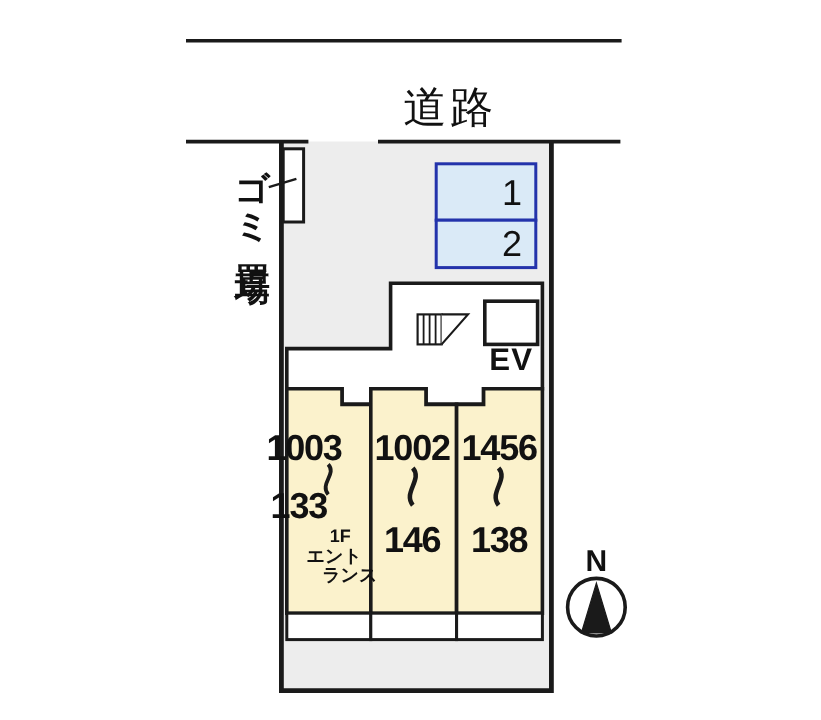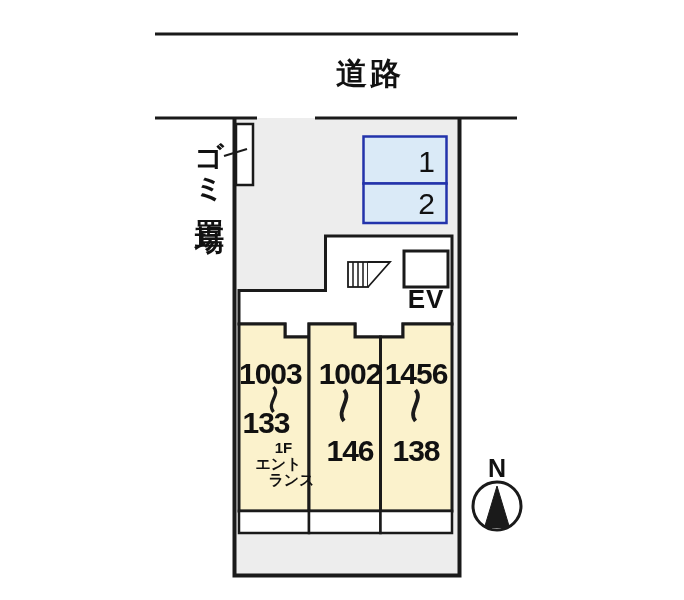--- a/index.html
+++ b/index.html
@@ -2,30 +2,30 @@
 <html><head>
 <meta charset="utf-8">
 <style>
   html,body { margin:0; padding:0; background:#ffffff; }
   #stage {
     position:relative; width:684px; height:600px; background:#ffffff;
     font-family:"Liberation Sans", sans-serif; color:#111; overflow:hidden;
   }
   #plan-svg { position:absolute; left:0; top:0; }
   .t { position:absolute; color:#111; white-space:nowrap; line-height:1.1; }
-  .road-label  { left:336px; top:57px;  font-size:31px; font-weight:700; letter-spacing:3px; }
+  .road-label  { left:336px; top:70px;  font-size:36px; font-weight:400; letter-spacing:3px; }
   .garbage-label { left:193px; top:119px; font-size:29px; font-weight:700;
                    writing-mode:vertical-rl; letter-spacing:6px; }
   .pnum { left:363px; width:83px; box-sizing:border-box; padding-right:11px;
           text-align:right; font-size:30px; font-weight:500; }
   .pnum1 { top:145px; } .pnum2 { top:187px; }
   .ev-label { left:404px; top:253px; width:44px; text-align:center;
               font-size:26px; font-weight:700; letter-spacing:1px;margin-top:32px; }
   .unum { font-size:30px; font-weight:700; letter-spacing:-1px; text-align:center; }
-  .col1 { left:239px; width:54px;text-align:center; } .col2 { left:309px; width:82px; } .col3 { left:380px; width:72px; }
+  .col1 { left:222px; width:54px;text-align:center; } .col2 { left:309px; width:69px; } .col3 { left:380px; width:72px; }
   .rowu { top:357px; } .row-l1 { top:406px; } .row-l23 { top:434px; }
   .unote { font-size:15px; font-weight:700; text-align:center; left:239px; width:89px; box-sizing:border-box; }
   .note0 { top:440px; } .note1 { top:456px; padding-right:10px; } .note2 { top:472px; padding-left:16px; }
   .n-label { left:482px; top:455px; width:30px; text-align:center; font-size:25px; font-weight:700; }
 </style>
 </head>
 <body>
 
 <div id="stage">
 

